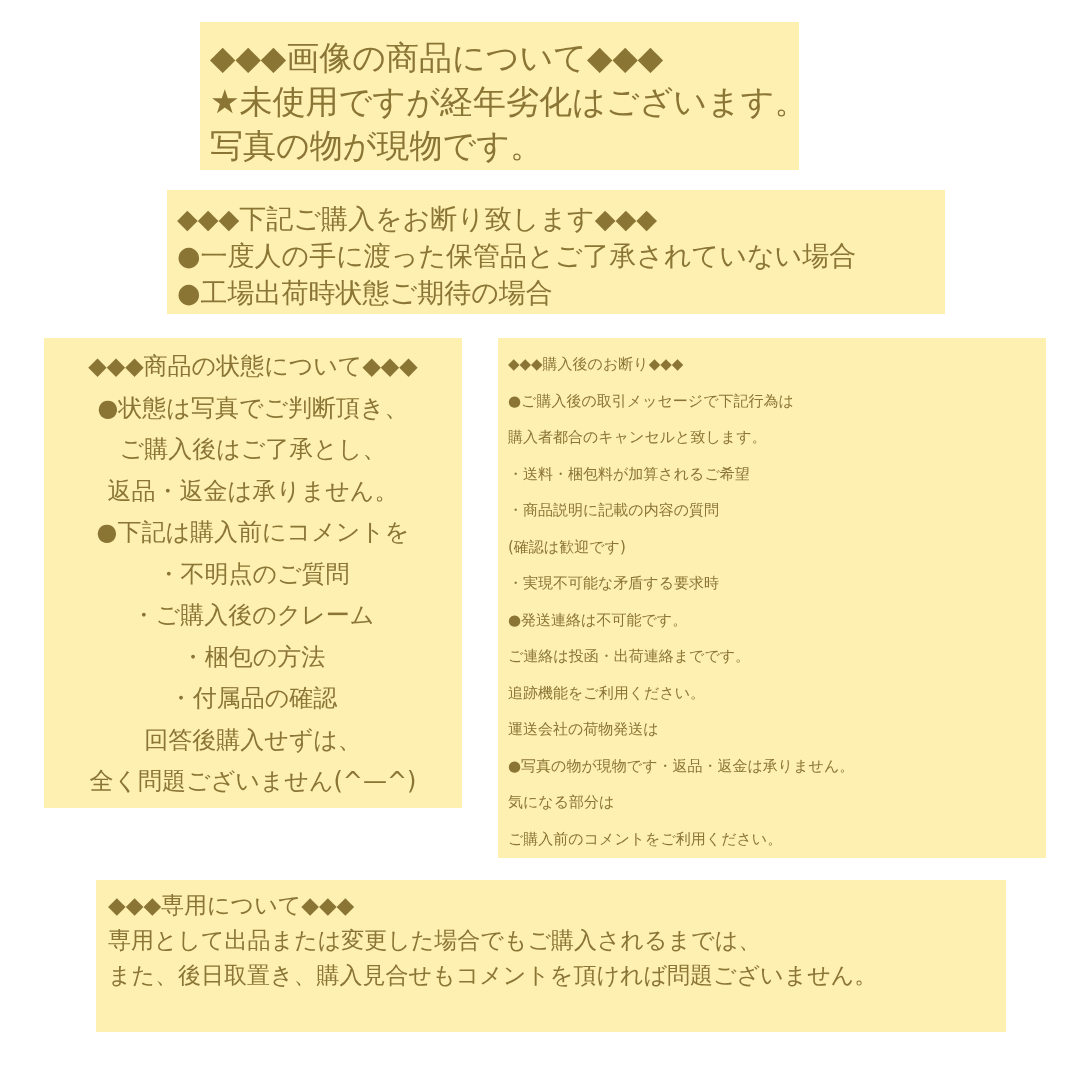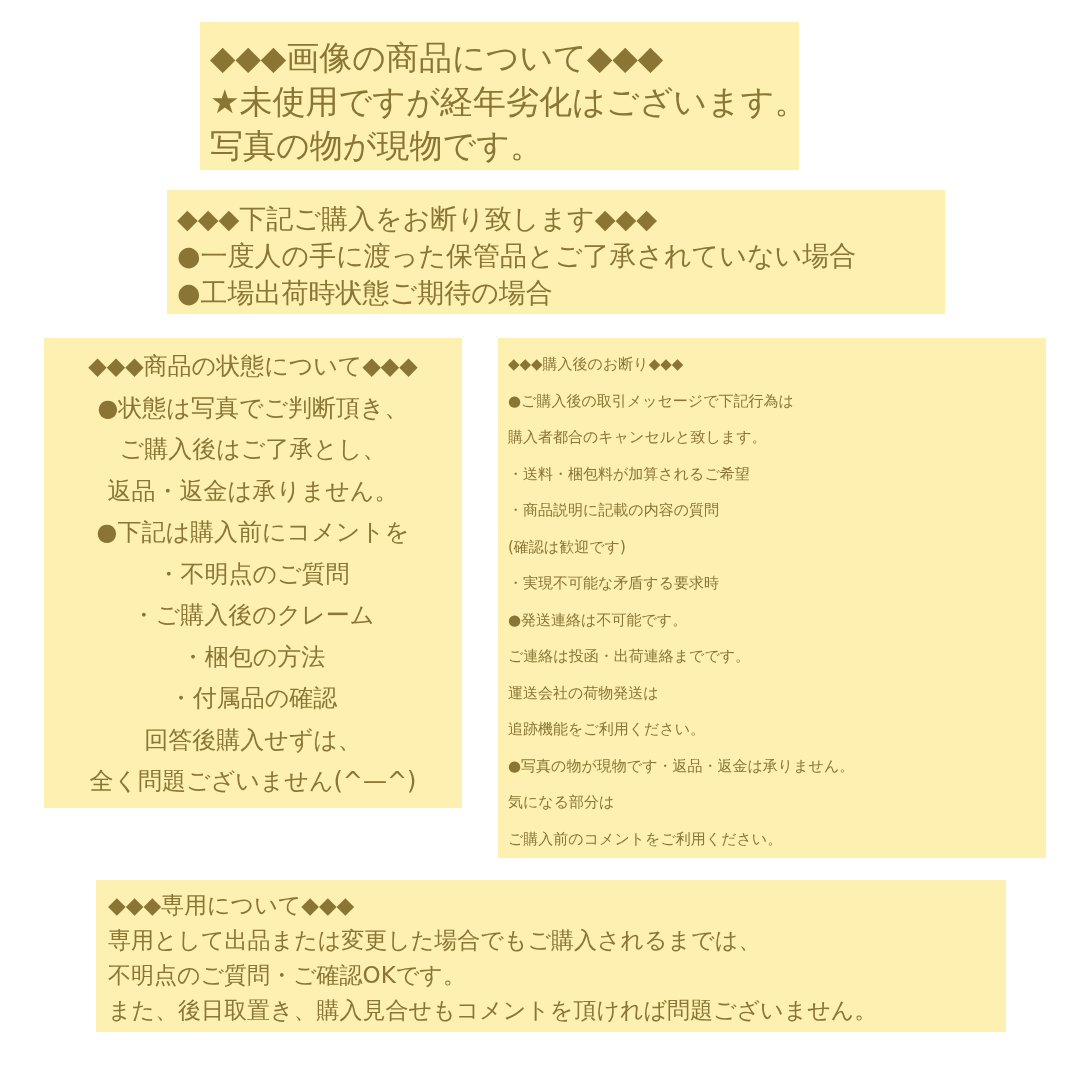--- a/index.html
+++ b/index.html
@@ -129,25 +129,24 @@
 <div class="block" id="block-after">
   <div class="line">◆◆◆購入後のお断り◆◆◆</div>
   <div class="line">●ご購入後の取引メッセージで下記行為は</div>
   <div class="line">購入者都合のキャンセルと致します。</div>
   <div class="line">・送料・梱包料が加算されるご希望</div>
   <div class="line">・商品説明に記載の内容の質問</div>
   <div class="line">(確認は歓迎です)</div>
   <div class="line">・実現不可能な矛盾する要求時</div>
   <div class="line">●発送連絡は不可能です。</div>
   <div class="line">ご連絡は投函・出荷連絡までです。</div>
+  <div class="line">追跡機能をご利用ください。</div>
   <div class="line">運送会社の荷物発送は</div>
-  <div class="line">追跡機能をご利用ください。</div>
   <div class="line">●写真の物が現物です・返品・返金は承りません。</div>
   <div class="line">気になる部分は</div>
   <div class="line">ご購入前のコメントをご利用ください。</div>
 </div>
 
 <div class="block" id="block-exclusive">
   <div class="line">◆◆◆専用について◆◆◆</div>
   <div class="line">専用として出品または変更した場合でもご購入されるまでは、</div>
-  <div class="line">不明点のご質問・ご確認OKです。</div>
   <div class="line">また、後日取置き、購入見合せもコメントを頂ければ問題ございません。</div>
 </div>
 
 </body></html>

